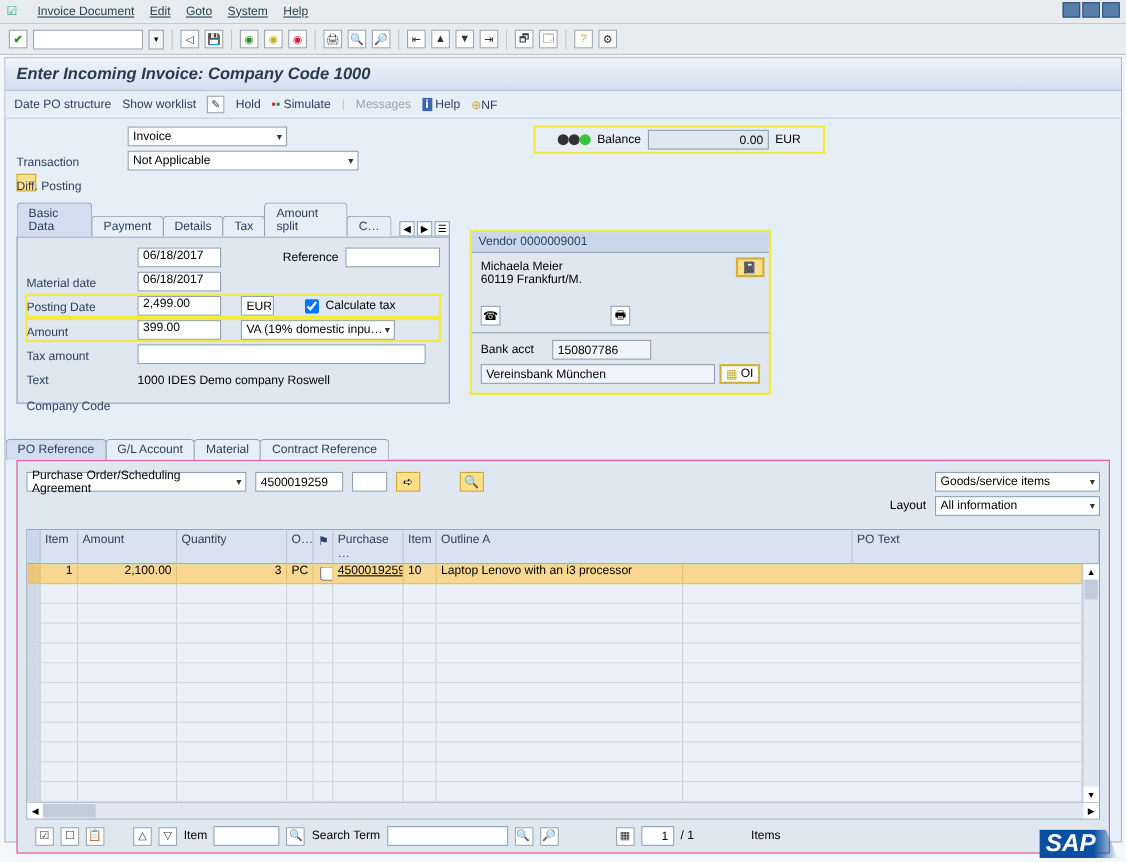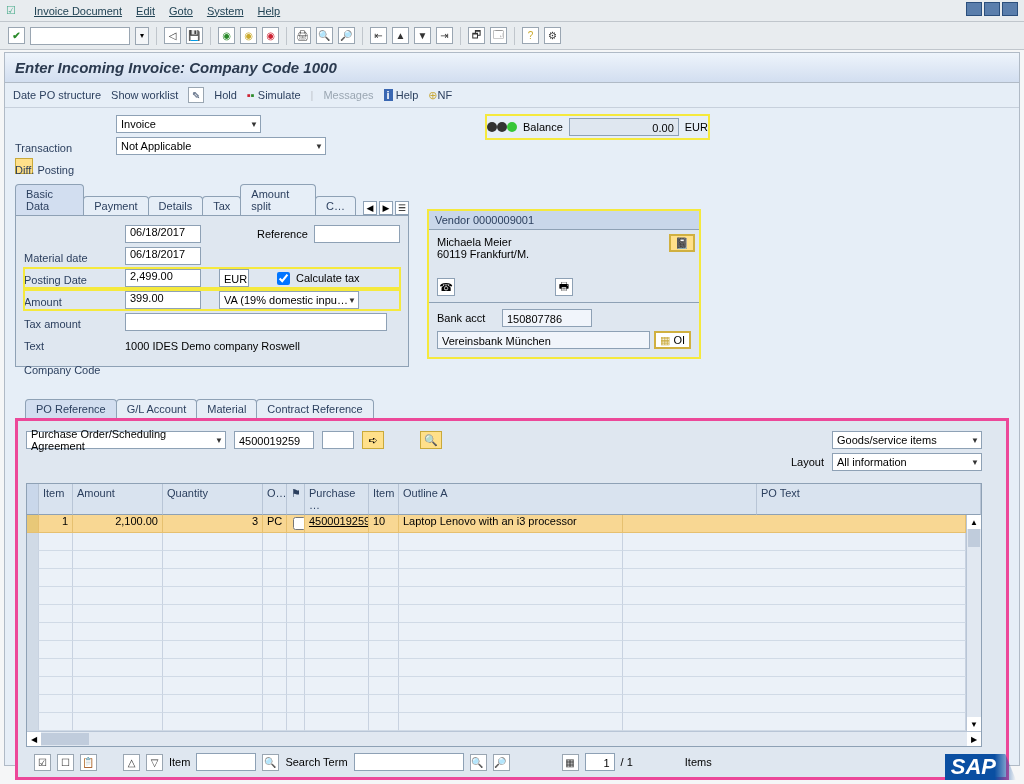--- a/index.html
+++ b/index.html
@@ -26,21 +26,21 @@
   .subtoolbar .ico { width:16px; height:16px; display:inline-flex; align-items:center; justify-content:center; border:1px solid #9aa6b2; background:#fff; font-size:10px; }
   .subtoolbar .disabled { color:#9aa6b2; }
   
   .form-top { display:flex; padding:6px 10px 2px 10px; gap:40px; align-items:flex-start; }
   .left-col { flex:0 0 400px; }
   .row { display:flex; align-items:center; height:20px; margin-bottom:2px; gap:6px; }
   .lbl { width:95px; color:#2b3f5e;margin-top:48px; }
   .combo-field { background:#fff; border:1px solid #8ea1b5; height:18px; display:flex; align-items:center; justify-content:space-between; padding:0 2px 0 4px; }
   .combo-field .arrow { font-size:8px; color:#333; }
   .folder { width:18px; height:16px; background:#ffe08a; border:1px solid #c9a93a; margin-top:2px; }
-  .balance-box { border:2px solid #f5e93d; padding:2px 0; display:flex; align-items:center; gap:6px; margin-left:30px; background:#e6eef7; }
+  .balance-box { border:2px solid #f5e93d; padding:2px 20px; display:flex; align-items:center; gap:6px; margin-left:30px; background:#e6eef7; }
   .traffic { display:flex; gap:0px; }
   .traffic span { width:10px; height:10px; border-radius:50%; display:inline-block; }
   .balance-val { width:110px; height:18px; background:#dfe7f0; border:1px solid #8ea1b5; text-align:right; padding:0 4px; line-height:18px; }
   
   .tabstrip { display:flex; align-items:flex-end; margin:8px 0 0 10px; gap:0; position:relative; }
   .tab { background:#e6eef7; border:1px solid #8ea1b5; border-bottom:none; border-radius:4px 4px 0 0; padding:3px 10px; color:#2b3f5e; cursor:default; margin-right:-1px; }
   .tab.active { background:#d2def0; font-weight:normal; }
   .tab-scroll { margin-left:8px; display:flex; gap:2px; }
   .tab-scroll span { width:14px; height:14px; border:1px solid #8ea1b5; background:#fff; display:flex; align-items:center; justify-content:center; font-size:9px; }
   .panel { border:1px solid #8ea1b5; background:#dfe7f0; margin:0 10px 0 10px; padding:8px; width:394px; }
@@ -51,24 +51,24 @@
   .vendor-header { background:#c9d7ea; border-bottom:1px solid #8ea1b5; padding:3px 6px; color:#2b3f5e; }
   .vendor-body { padding:6px 8px 8px 8px; position:relative; }
   .vendor-book { position:absolute; top:4px; right:4px; width:26px; height:18px; background:#ffe08a; border:2px solid #d0b040; display:flex; align-items:center; justify-content:center; }
   .vendor-btns { display:flex; gap:100px; margin-top:18px; }
   .sqbtn { width:18px; height:18px; background:#fff; border:1px solid #8ea1b5; display:flex; align-items:center; justify-content:center; font-size:11px; }
   .vendor-sep { height:1px; background:#8ea1b5; margin:6px -8px; }
   .vendor-field { background:#f1f5fb; border:1px solid #8ea1b5; height:18px; padding:0 4px; display:inline-block; line-height:18px; }
   .oi-btn { background:#fff; border:2px solid #d0b040; padding:0 4px; height:18px; display:flex; align-items:center; gap:3px; }
   
   .lower { margin-top:32px; }
-  .lower .tabstrip2 { display:flex; margin:0 0 0 20px;text-align:center; }
+  .lower .tabstrip2 { display:flex; margin:0 0 0 0;text-align:center; }
   .lower .tab2 { background:#e6eef7; border:1px solid #8ea1b5; border-bottom:none; border-radius:4px 4px 0 0; padding:3px 10px; color:#2b3f5e; margin-right:-1px; }
   .lower .tab2.active { background:#d2def0; }
-  .lower-panel { border:3px solid #ec4899; background:#dfe7f0; margin:0 10px; padding:10px 24px 6px 8px; }
+  .lower-panel { border:1px solid #ec4899; background:#dfe7f0; margin:0 10px; padding:10px 8px 6px 8px; }
   .lower-top { display:flex; align-items:center; gap:8px; }
   .yel-btn { width:22px; height:18px; background:#ffe08a; border:1px solid #c9a93a; display:flex; align-items:center; justify-content:center; font-size:11px; }
   
   .grid { border:1px solid #8ea1b5; margin-top:12px; background:#ebf1f8; }
   .grid-head { display:flex; background:#d9e3ef; }
   .gh { border-right:1px solid #b8c5d6; border-bottom:1px solid #8ea1b5; padding:3px 4px; color:#2b3f5e; font-weight:normal; }
   .grid-body { display:flex; }
   .grid-rows { flex:1; }
   .gr { display:flex; height:18px; }
   .gc { border-right:1px solid #c8d2e0; border-bottom:1px solid #d0dae6; padding:0 4px; overflow:hidden; white-space:nowrap; }

